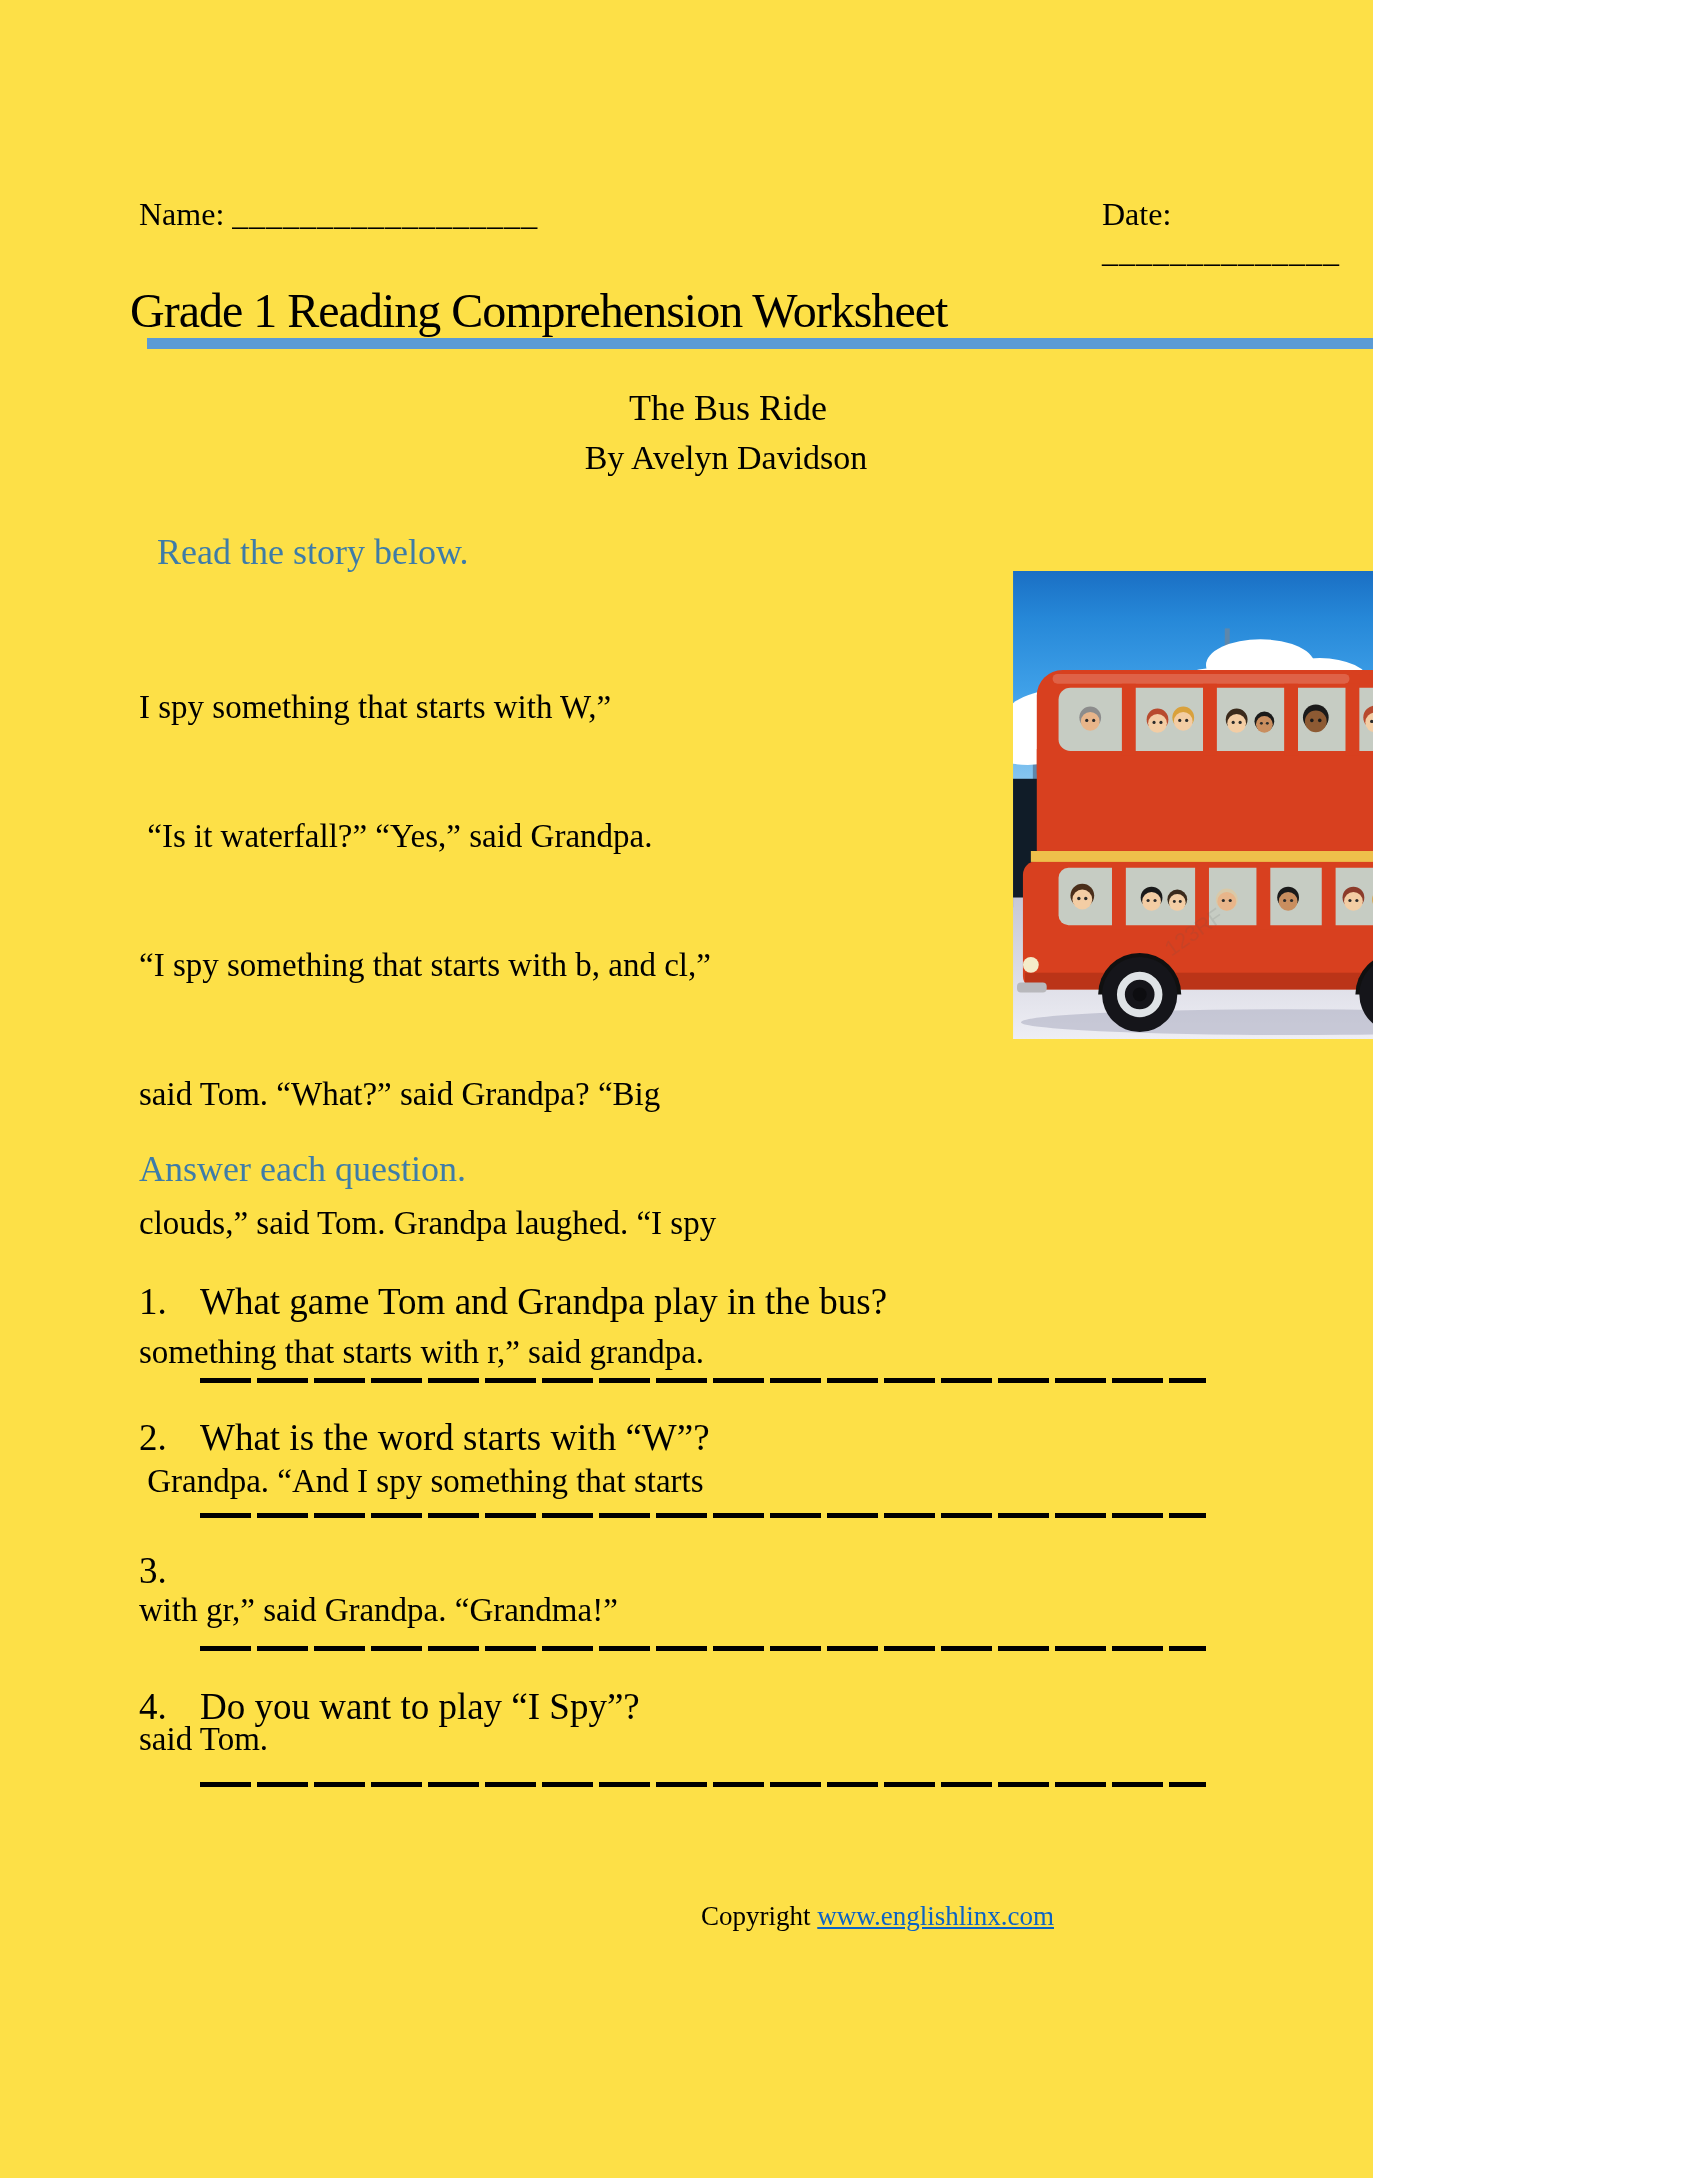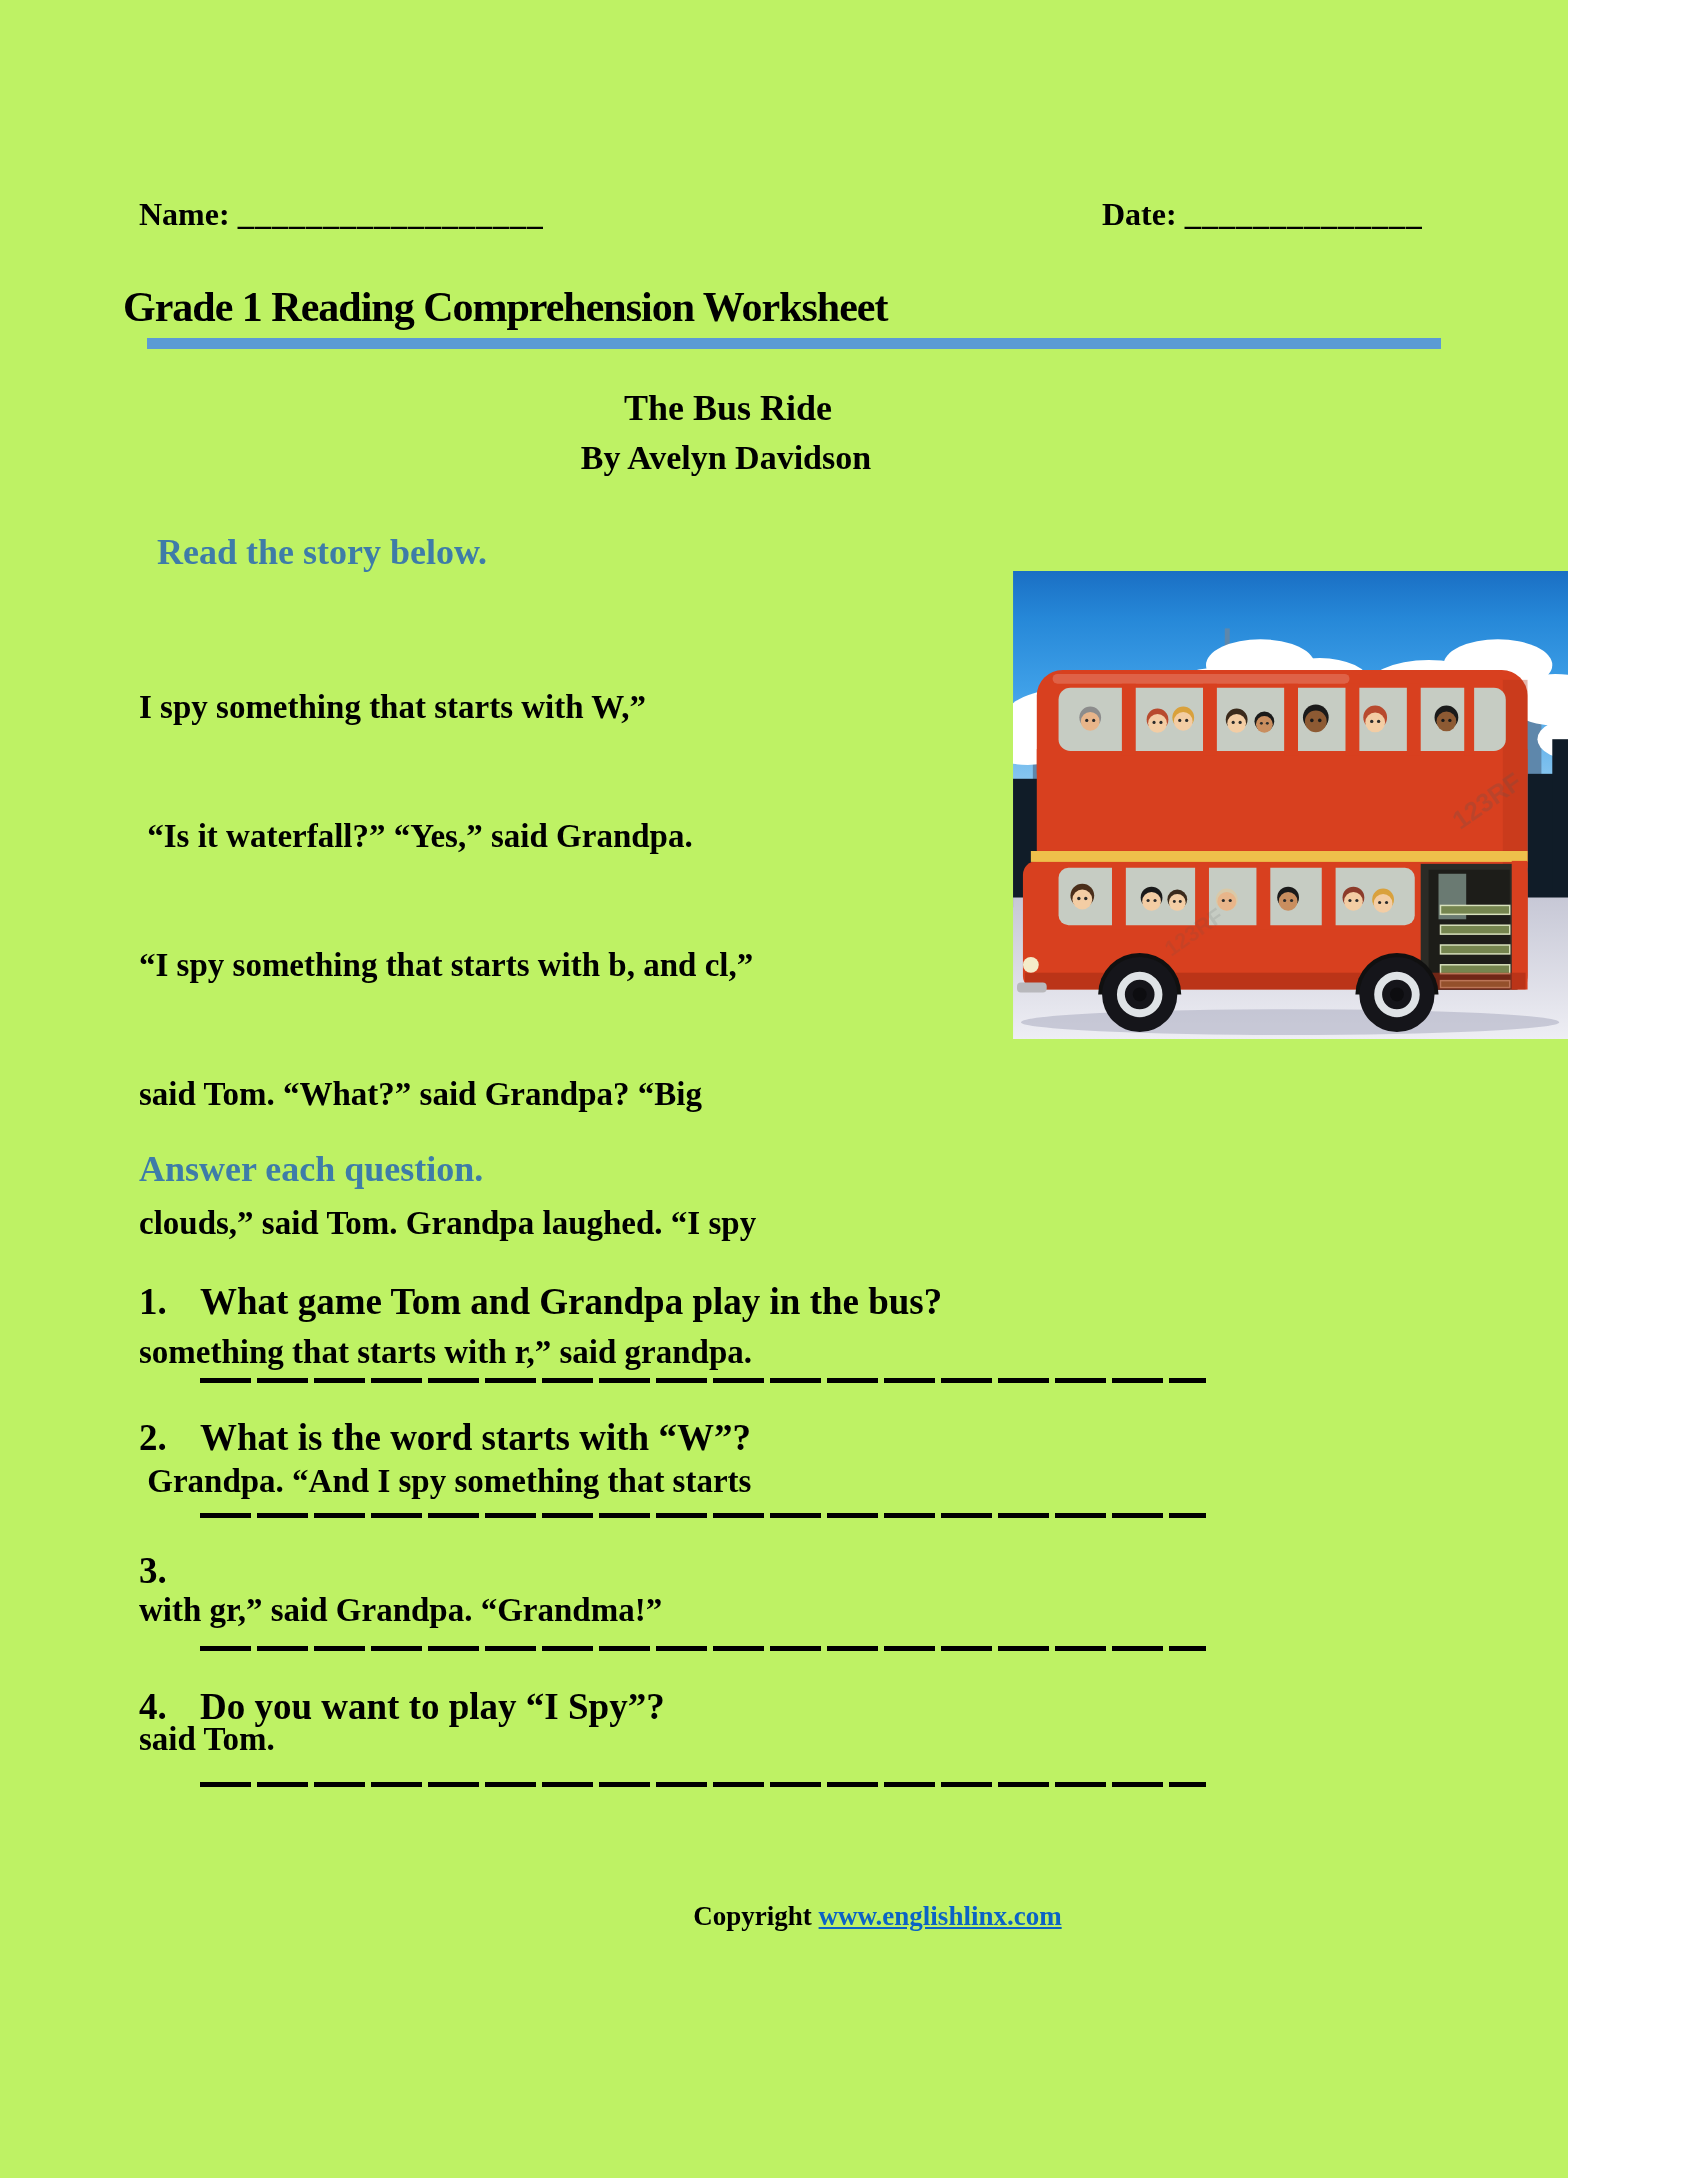--- a/index.html
+++ b/index.html
@@ -1,29 +1,29 @@
 <!DOCTYPE html>
 <html><head>
 <meta charset="utf-8">
 <style>
   html,body { margin:0; padding:0; background:#ffffff; }
   .page {
     position:relative;
-    width:1568px; height:2178px;
-    background:#bef264;
+    width:1373px; height:2178px;
+    background:#fde047;
     font-family:"Liberation Serif","DejaVu Serif",serif;
-    font-weight:700;
+    font-weight:400;
     color:#000000;
     overflow:hidden;
   }
   .abs { position:absolute; }
   .name-row { top:196px; left:139px; font-size:32px; }
   .date-row { top:196px; left:1102px; font-size:32px; }
   .blank { letter-spacing:1px; }
-  .worksheet-title { top:283px; left:123px; font-size:42px; letter-spacing:-1px; }
+  .worksheet-title { top:283px; left:130px; font-size:48px; letter-spacing:-1px; }
   .title-rule { top:338px; left:147px; width:1294px; height:11px; background:#5B9BD5; }
   .story-title { top:387px; left:139px; width:1178px; text-align:center; font-size:36px; }
   .byline { top:439px; left:137px; width:1178px; text-align:center; font-size:34px; }
   .blue-heading { color:#3E7CA8; font-size:36px; }
   .read-heading { top:531px; left:157px; }
   .story-text { top:600px; left:139px; font-size:33px; line-height:43px; white-space:pre; }
   .bus-figure { top:571px; left:1013px; width:571px; height:468px; }
   .answer-heading { top:1148px; left:139px; }
   .question { left:139px; font-size:37px; display:flex; }
   .q-num { width:61px; flex:0 0 61px; }

